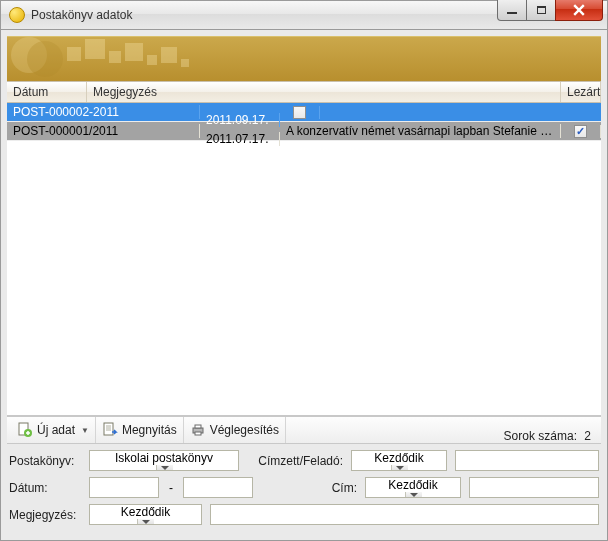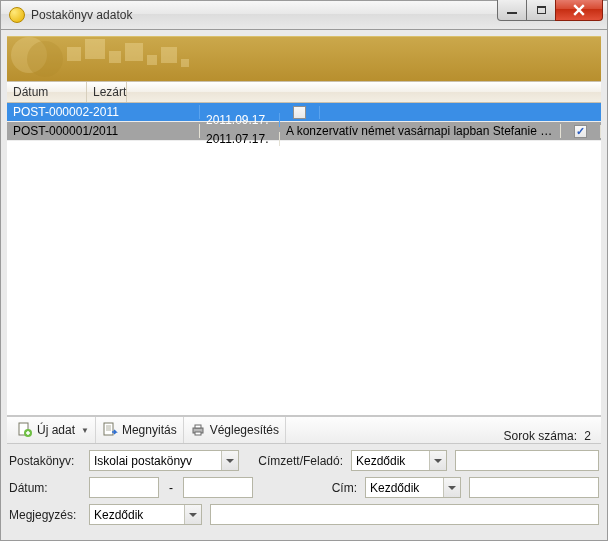--- a/index.html
+++ b/index.html
@@ -88,21 +88,21 @@
 
   
   .filters { padding:6px 2px 0 2px; }
   .frow { display:flex; align-items:center; gap:8px; margin-bottom:6px; }
   .frow label { color:#222; }
   .frow .lbl1{ width:72px; }
   .frow .lbl2{ width:96px; text-align:right; }
   .combo, .txt {
     height:21px; border:1px solid #b6b6a6; background:#fff; display:flex; align-items:center;
   }
-  .combo { position:relative; }
+  .combo { position:relative;flex-direction:column; }
   .combo .val{ flex:1; padding:0 4px; }
   .combo .dd{
     width:17px; height:100%;
     background:linear-gradient(to bottom,#f6f6f6,#e4e4e4);
     border-left:1px solid #c4c4b8; display:flex; align-items:center; justify-content:center;
   }
   .combo .dd::after{ content:""; border-left:4px solid transparent; border-right:4px solid transparent; border-top:4px solid #555;}
   .txt{ padding:0 4px; }
   .dash{ padding:0 2px;}
 </style>
@@ -138,20 +138,21 @@
       <div class="sq" style="left:102px; top:14px; width:12px; height:12px;"></div>
       <div class="sq" style="left:118px; top:6px; width:18px; height:18px;"></div>
       <div class="sq" style="left:140px; top:18px; width:10px; height:10px;"></div>
       <div class="sq" style="left:154px; top:10px; width:16px; height:16px;"></div>
       <div class="sq" style="left:174px; top:22px; width:8px; height:8px;"></div>
     </div>
   </div>
 
   <div class="colhdr">
     <div class="c-date">Dátum</div>
+    <div class="c-note">Megjegyzés</div>
     <div class="c-lock">Lezárt</div>
   </div>
 
   <div class="rows">
     <div class="row sel">
       <div class="c-ref">POST-000002-2011</div>
       <div class="c-date">2011.09.17.</div>
       <div class="c-lock">
           <span class="chk"></span>
         </div>

